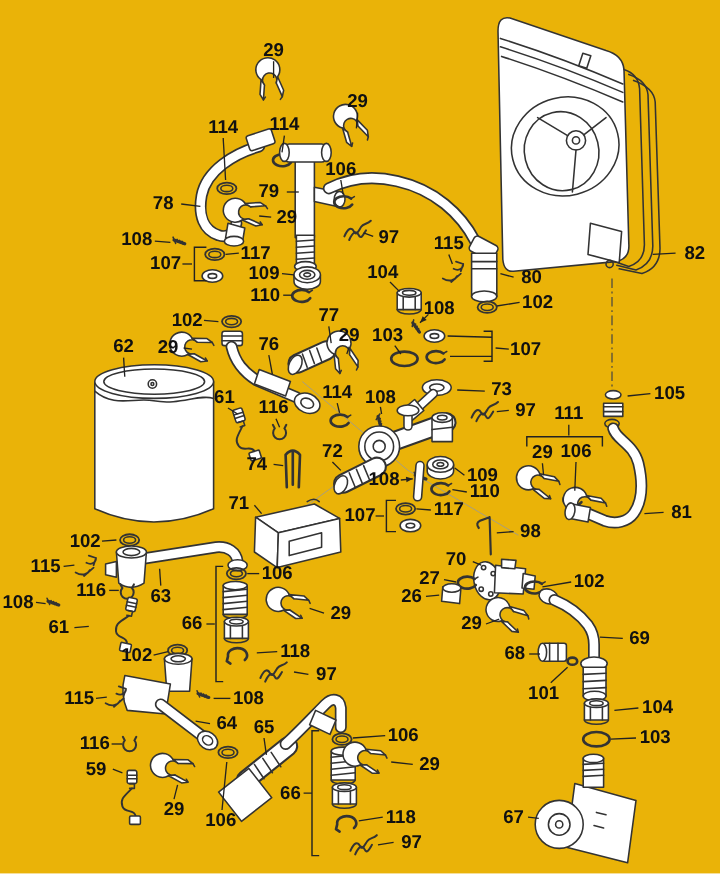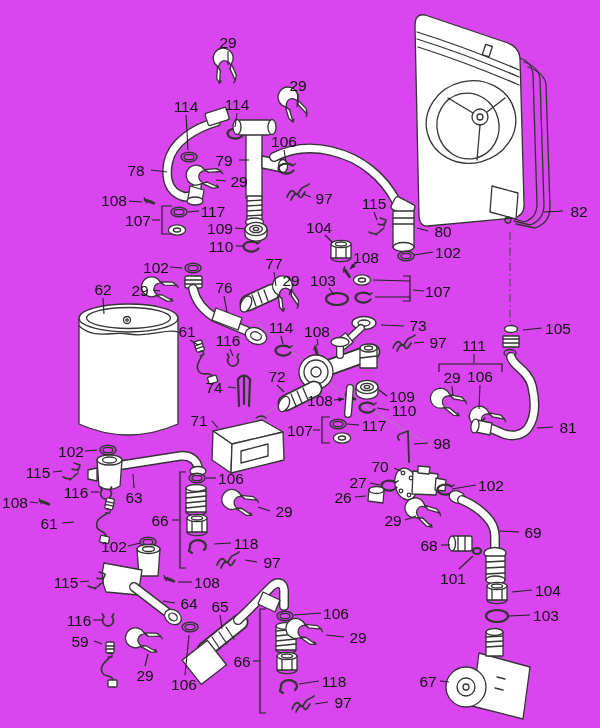--- a/index.html
+++ b/index.html
@@ -1,17 +1,17 @@
 <!DOCTYPE html>
 <html><head>
 <meta charset="utf-8">
 <style>
   html,body{margin:0;padding:0;background:#fff;}
-  .canvas{position:relative;width:600px;height:728px;background:#d946ef;overflow:hidden;
-          font-family:"Liberation Sans",sans-serif;}
+  .canvas{position:relative;width:600px;height:728px;background:#eab308;overflow:hidden;
+          font-family:"Liberation Sans",sans-serif;font-weight:bold;}
   svg{display:block}
   .s{fill:none;stroke:#333;stroke-width:1.3;stroke-linecap:round;stroke-linejoin:round}
   .s2{fill:none;stroke:#333;stroke-width:2.2;stroke-linecap:round;stroke-linejoin:round}
   .f{fill:#fff;stroke:#333;stroke-width:1.3;stroke-linejoin:round}
   .tubeO{fill:none;stroke:#333;stroke-width:10;stroke-linecap:round}
   .tubeI{fill:none;stroke:#fff;stroke-width:7.2;stroke-linecap:round}
   .tubeO8{fill:none;stroke:#333;stroke-width:8;stroke-linecap:round}
   .tubeI8{fill:none;stroke:#fff;stroke-width:5.4;stroke-linecap:round}
   .tubeO16{fill:none;stroke:#333;stroke-width:17;stroke-linecap:round}
   .tubeI16{fill:none;stroke:#fff;stroke-width:13.5;stroke-linecap:round}

